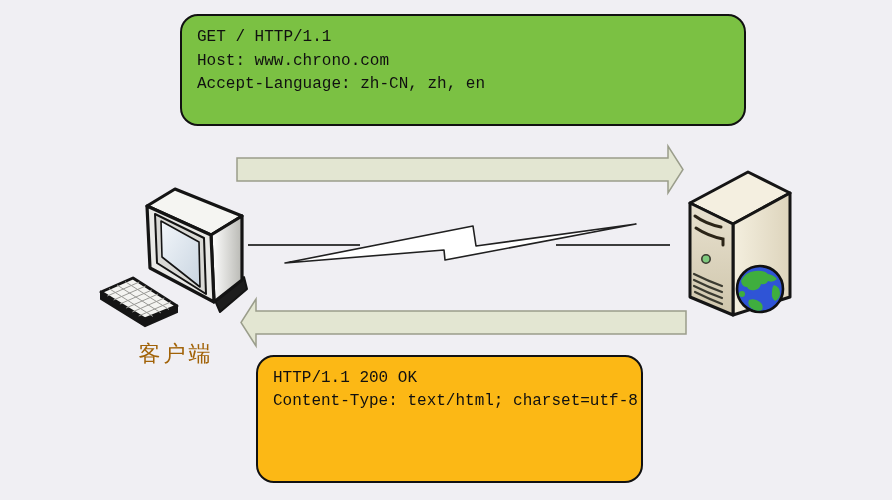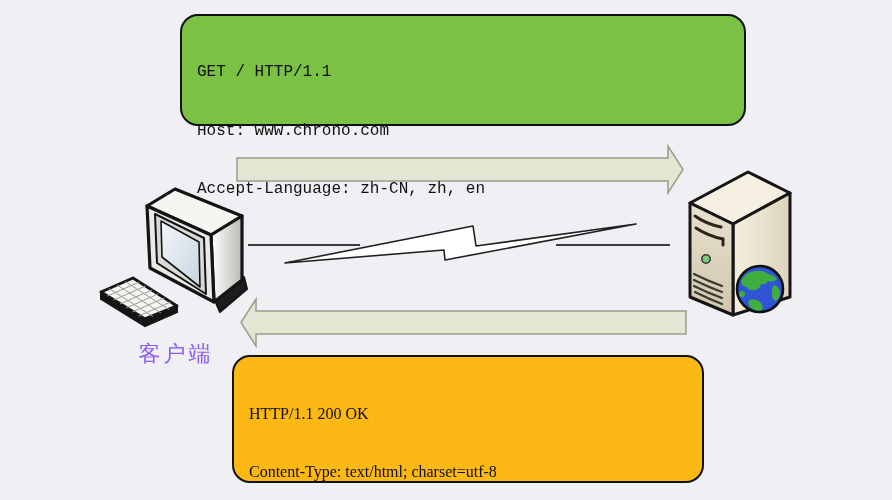--- a/index.html
+++ b/index.html
@@ -19,31 +19,30 @@
     font-family:"Liberation Mono","DejaVu Sans Mono",monospace;
     font-size:16px;
     color:#101010;
     padding:10px 10px 0 15px;
   }
   .req-box{
     left:180px;top:14px;width:566px;height:112px;
     background:#7bc143;
   }
   .res-box{
-    left:232px;top:355px;width:472px;height:128px;
+    left:256px;top:355px;width:387px;height:128px;
     background:#fcb815;
-    font-family:Liberation Serif, serif;
   }
-  .hline{height:23.5px;line-height:23.5px;white-space:pre;margin-top:35px;}
+  .hline{height:23.5px;line-height:23.5px;white-space:pre;}
   .res-box .hline{height:23px;line-height:23px;}
   .label{
     position:absolute;
     font-family:"DejaVu Serif","Liberation Serif",serif;
     font-size:22px;
-    color:#8b5cf6;
+    color:#a16207;
     letter-spacing:3px;
     text-align:center;
   }
   .label.client{left:126px;top:339px;width:100px;}
   .label.server{left:680px;top:339px;width:100px;}
 </style>
 </head>
 <body>
 
 <div class="canvas">

